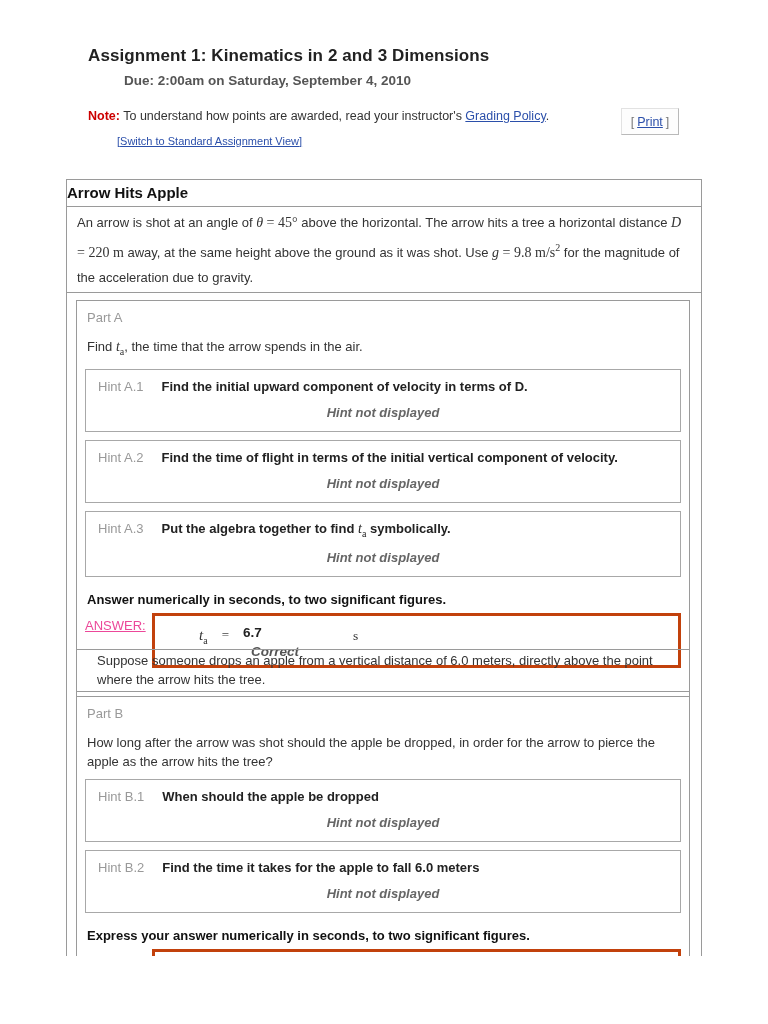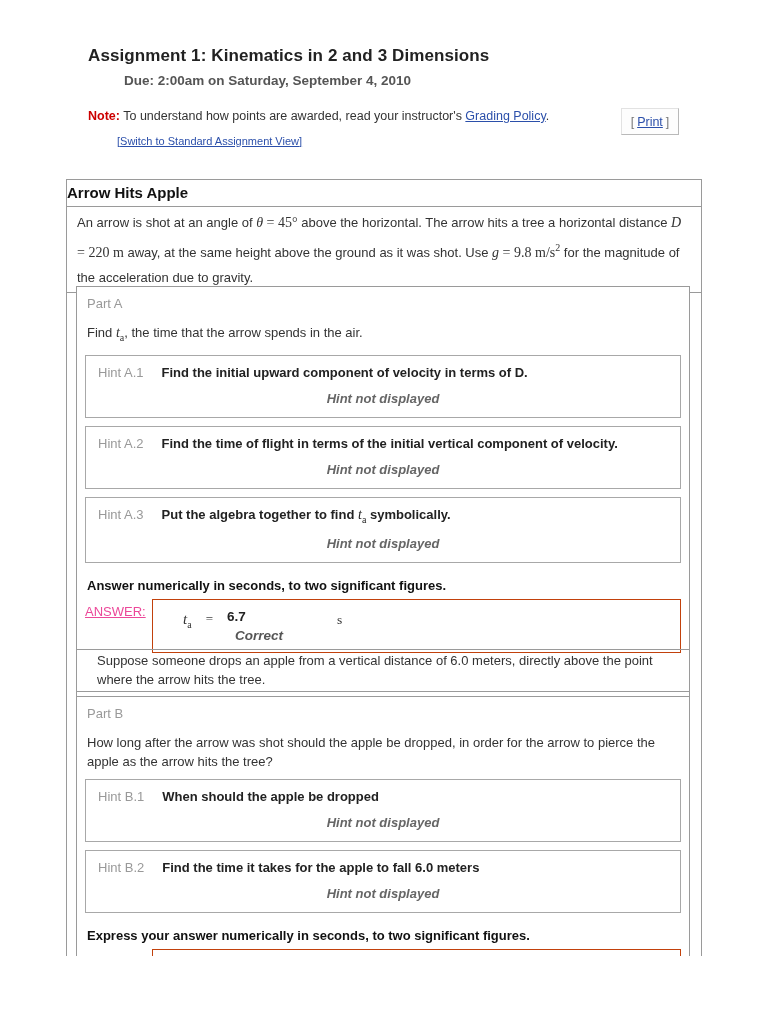--- a/index.html
+++ b/index.html
@@ -42,38 +42,38 @@
   }
   .m  { font-family: "Liberation Serif", serif; font-size: 14px; }
   .mi { font-family: "Liberation Serif", serif; font-style: italic; font-size: 14px; }
   .m sup { font-size: 10px; }
   sub.msub { font-family: "Liberation Serif", serif; font-style: normal; font-size: 10px; }
 
   .part-box {
     position: absolute; left: 9px; right: 11px;
     border: 1px solid #9a9a9a; padding: 7px 8px; background: #fff;
   }
-  .part-a { top: 106px; height: 444px; }
+  .part-a { top: 120px; height: 444px; }
   .apple-row { position: absolute; left: 9px; right: 11px; top: 469px; border: 1px solid #9a9a9a; padding: 1px 20px 2px; font-size: 13px; line-height: 19px; }
   .part-b { top: 516px; height: 330px; }
 
   .part-label { color: #999; font-size: 13px; margin: 2px 0 0 2px; }
   .part-text  { font-size: 13px; line-height: 19px; margin: 12px 2px 8px; }
 
   .hint-box { border: 1px solid #a8a8a8; margin: 8px 0 7px; padding: 9px 12px 7px; cursor: pointer; }
   .hint-head { font-size: 13px; }
   .hint-id { color: #999; margin-right: 18px; }
   .hint-title { font-weight: bold; color: #222; }
   .hint-title .mi { font-weight: normal; }
   .hint-body { text-align: center; font-weight: bold; font-style: italic; color: #666; font-size: 13px; margin: 11px 0 4px; }
 
   .request { font-weight: bold; font-size: 13px; color: #111; margin: 15px 0 6px 2px; }
   .answer-row { display: flex; margin-top: 6px; }
   .answer-label { color: #ec4899; font-size: 13px; width: 67px; padding-top: 5px; flex: none; text-decoration: underline; }
-  .answer-box { flex: 1; border: 1px solid #c2410c; min-height: 54px; padding: 9px 10px 6px 30px; }
+  .answer-box { flex: 1; border: 3px solid #c2410c; min-height: 54px; padding: 9px 10px 6px 44px; }
   .part-b .answer-box { padding-top: 6px; }
   .ans-math { display: flex; align-items: flex-start; gap: 14px; }
   .ans-var { padding-top: 2px; font-size: 15px; }
   .ans-eq  { padding-top: 2px; font-family: "Liberation Serif", serif; font-size: 13px; color: #444; }
   .vstack  { display: flex; flex-direction: column; }
   .ans-val { font-weight: bold; font-size: 13.5px; color: #222; line-height: 16px; }
   .ans-status { font-weight: bold; font-style: italic; color: #555; font-size: 13.5px; margin-top: 3px; padding-left: 8px; }
   .ans-unit { padding-top: 3px; margin-left: 40px; font-family: "Liberation Serif", serif; font-size: 13.5px; }
 </style>
 </head>

